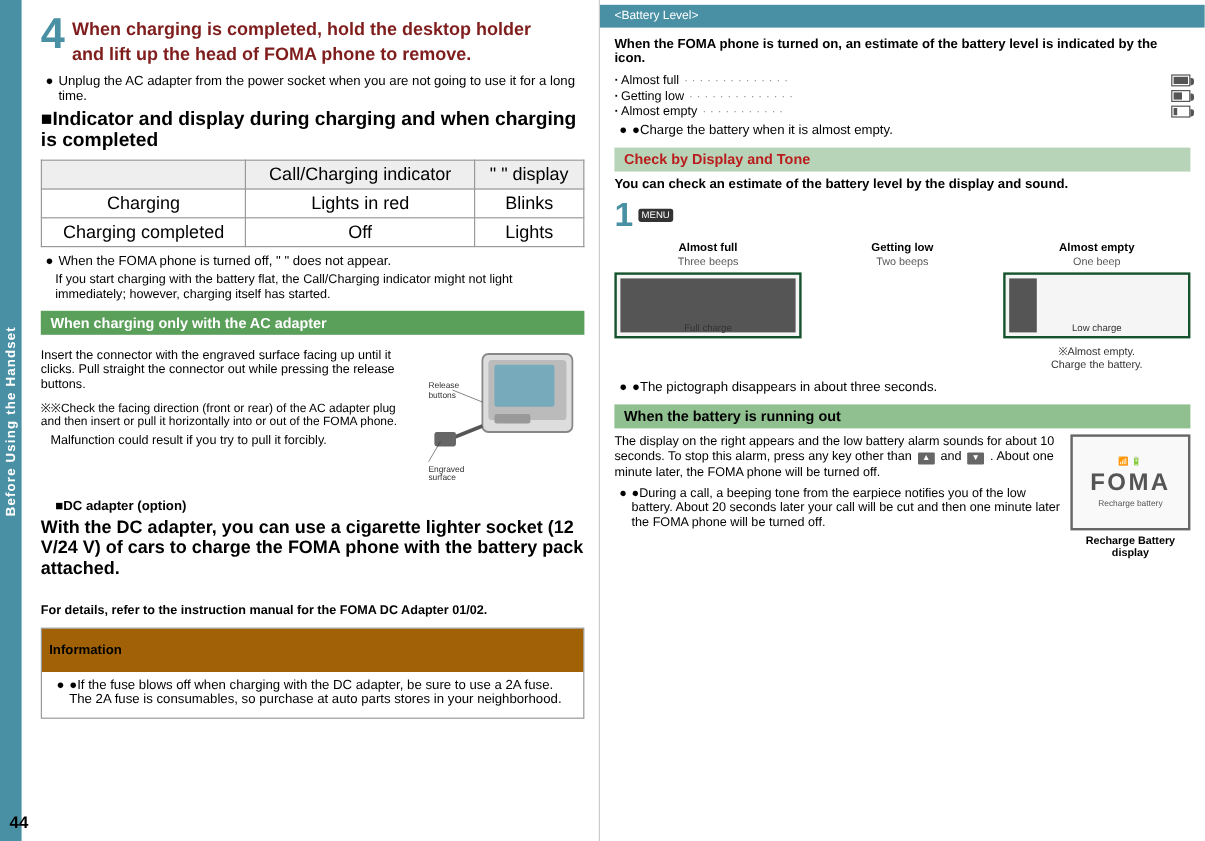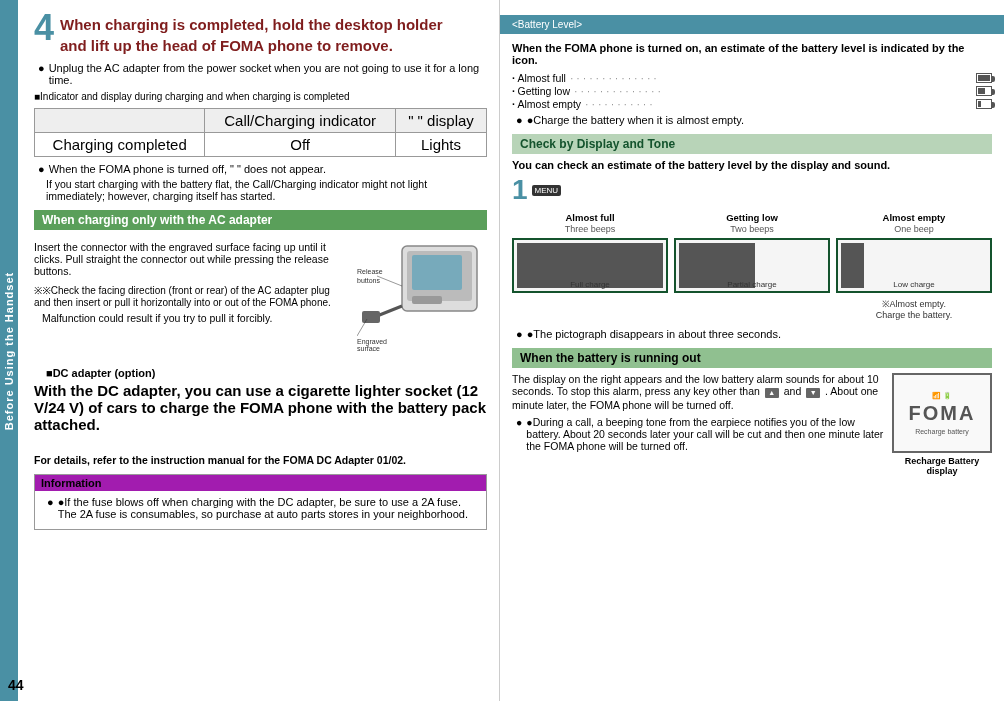--- a/index.html
+++ b/index.html
@@ -143,34 +143,34 @@
     }
 
     
     .info-box {
       border: 1px solid #999;
       margin-top: 8px;
       padding: 6px 8px;
     }
 
     .info-header {
-      background: #a21caf;
+      background: #a16207;
       color: #000;
       font-size: 11px;
       font-weight: bold;
-      padding: 2px 6px;
+      padding: 12px 6px;
       margin: -6px -8px 5px -8px;
       display: block;
     }
 
     
     .right-panel {
       width: 504px;
       height: 534px;
-      padding: 23px 12px;
+      padding: 12px 12px;
       overflow: hidden;
     }
 
     
     .battery-header-container {
       background: #4a90a4;
       margin: -8px -12px 0 -12px;
       padding: 4px 12px;
     }
 
@@ -186,21 +186,21 @@
       line-height: 1.2;
     }
 
     .right-content {
       margin-top: 8px;
     }
 
     
     .check-display-header {
       background: #b8d4b8;
-      color: #14532d;
+      color: #b91c1c;
       font-size: 12px;
       font-weight: bold;
       padding: 3px 8px;
       margin: 8px 0 5px 0;
     }
 
     
     .running-out-header {
       background: #90c090;
       color: #000;
@@ -465,31 +465,36 @@
       </div>
     </div>
 
     
     <div class="bullet-item">
       <span class="bullet">●</span>
       <span>Unplug the AC adapter from the power socket when you are not going to use it for a long time.</span>
     </div>
 
     
-    <div style="font-weight:normal; font-size:10px; margin: 5px 0 3px 0;">■Indicator and display during charging and when charging is completed</div>
+    <div style="font-weight:bold; font-size:16px; margin: 5px 0 3px 0;">■Indicator and display during charging and when charging is completed</div>
 
     
     <table class="indicator-table">
       <tbody>
           <tr>
         <th></th>
         <th>Call/Charging indicator</th>
         <th>" " display</th>
       </tr>
       <tr>
+        <td>Charging</td>
+        <td>Lights in red</td>
+        <td>Blinks</td>
+      </tr>
+      <tr>
         <td>Charging completed</td>
         <td>Off</td>
         <td>Lights</td>
       </tr>
     </tbody>
       </table>
 
     
     <div class="bullet-item" style="margin-top:5px;">
       <span class="bullet">●</span>
@@ -610,24 +615,20 @@
         <div class="subcaption">Three beeps</div>
         <div class="battery-rect">
           <div class="battery-inner full"></div>
           <span class="battery-label-img">Full charge</span>
         </div>
       </div>
 
       <div class="battery-img-col">
         <div class="caption">Getting low</div>
         <div class="subcaption">Two beeps</div>
-        <div class="battery-rect">
-          <div class="battery-inner partial"></div>
-          <span class="battery-label-img">Partial charge</span>
-        </div>
       </div>
 
       <div class="battery-img-col">
         <div class="caption">Almost empty</div>
         <div class="subcaption">One beep</div>
         <div class="battery-rect">
           <div class="battery-inner low"></div>
           <span class="battery-label-img">Low charge</span>
         </div>
         <div class="note-small">※Almost empty.</div>

